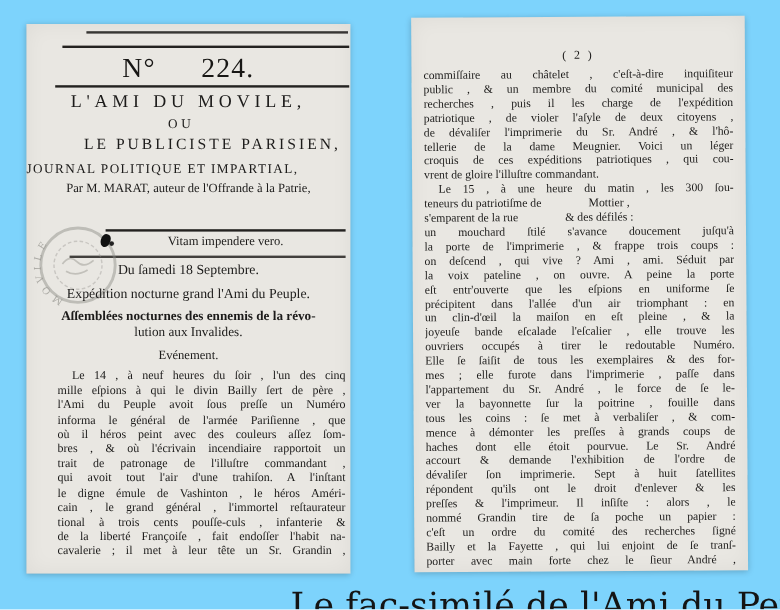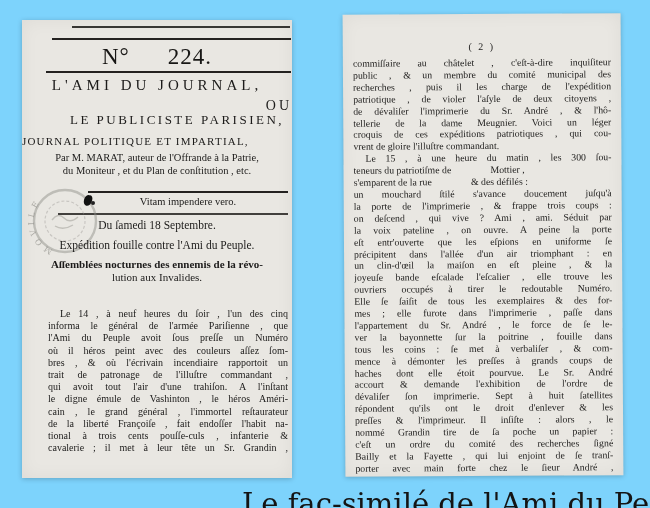--- a/index.html
+++ b/index.html
@@ -14,22 +14,22 @@
   }
   .page-left{left:22px;top:20px;width:270px;height:458px;}
   .page-right{left:344px;top:14px;width:278px;height:462px;transform:rotate(-0.35deg);}
   .rule{position:absolute;background:#242220;}
   
   .issue-line{position:absolute;left:0;right:0;top:24px;text-align:center;
     font-size:23px;letter-spacing:1px;color:#181715;}
   .issue-gap{display:inline-block;width:38px;}
   .t1{position:absolute;left:0;right:0;top:57px;text-align:center;
     font-size:15px;letter-spacing:4px;}
-  .t2{position:absolute;left:0;right:0;top:78px;text-align:right;
-    font-size:14px;letter-spacing:3px;}
+  .t2{position:absolute;left:0;right:12px;top:78px;text-align:center;
+    font-size:11px;letter-spacing:3px;}
   .t3{position:absolute;left:0;right:0;top:92px;text-align:center;
     font-size:13px;letter-spacing:2.5px;padding-left:40px;}
   .t4{position:absolute;left:0;right:0;top:115px;text-align:left;
     font-size:11px;letter-spacing:1.2px;}
   .byline{position:absolute;left:0;right:0;text-align:center;font-size:10.5px;}
   .motto{position:absolute;left:66px;width:200px;top:176px;text-align:center;font-size:10.5px;}
   .center-head{position:absolute;left:0;right:0;text-align:center;}
   .dateline{top:199px;font-size:11.5px;}
   .headline1{top:219px;font-size:11.5px;}
   .headline2a{top:238px;font-size:11px;font-weight:bold;}
@@ -62,62 +62,63 @@
   <div class="page page-left">
     <div class="rule" style="left:50px;right:2px;top:6px;height:2px;opacity:.9;"></div>
     <div class="rule" style="left:30px;right:1px;top:18px;height:2.2px;"></div>
 
     <div class="issue-line">
       <span>N°</span><span class="issue-gap"></span><span>224.</span>
     </div>
 
     <div class="rule" style="left:24px;right:1px;top:51px;height:2.2px;"></div>
 
-    <div class="t1">L'AMI DU JOURNAL,</div>
+    <div class="t1">L'AMI DU MOVILE,</div>
     <div class="t2">OU</div>
     <div class="t3">LE PUBLICISTE PARISIEN,</div>
     <div class="t4">JOURNAL POLITIQUE ET IMPARTIAL,</div>
     <div class="byline" style="top:132px;">Par M. MARAT, auteur de l'Offrande à la Patrie,</div>
-    <div class="byline" style="top:145px;">du Moniteur , et du Plan de conſtitution , etc.</div>
 
     <div class="rule" style="left:66px;right:4px;top:171px;height:1.8px;"></div>
     <div class="motto">Vitam impendere vero.</div>
     <div class="rule" style="left:36px;right:4px;top:193px;height:1.8px;opacity:.85;"></div>
 
     <svg class="stamp" viewBox="0 0 86 86">
       <defs>
         <path id="arc" d="M 43 74 A 31 31 0 0 1 12 43 A 31 31 0 0 1 43 12"></path>
       </defs>
       <circle cx="43" cy="43" r="31" fill="none" stroke="#8d8c86" stroke-width="2.4" opacity="0.55"></circle>
       <circle cx="43" cy="43" r="20" fill="none" stroke="#94938d" stroke-width="1.2" stroke-dasharray="3 2" opacity="0.45"></circle>
       <text font-size="8" fill="#85847e" opacity="0.7" letter-spacing="4" font-family="DejaVu Serif, serif">
         <textPath href="#arc" startOffset="12">MOVILE</textPath>
       </text>
       <path d="M30 42 q6 -8 12 -2 q6 6 14 -1 M33 48 q8 5 18 -1" stroke="#8d8c86" stroke-width="1.4" fill="none" opacity="0.5"></path>
     </svg>
     <div class="blot"></div>
     <div class="blot2"></div>
 
     <div class="center-head dateline">Du ſamedi 18 Septembre.</div>
-    <div class="center-head headline1">Expédition fouille contre l'Ami du Peuple.</div>
+    <div class="center-head headline1">Expédition nocturne grand l'Ami du Peuple.</div>
     <div class="center-head headline2a">Aſſemblées nocturnes des ennemis de la révo-</div>
     <div class="center-head headline2b">lution aux Invalides.</div>
+    <div class="center-head section-head">Evénement.</div>
 
     <div class="body-block left-body">
         <div class="line">Le 14 , à neuf heures du ſoir , l'un des cinq</div>
+        <div class="line">mille eſpions à qui le divin Bailly ſert de père ,</div>
+        <div class="line">l'Ami du Peuple avoit ſous preſſe un Numéro</div>
         <div class="line">informa le général de l'armée Pariſienne , que</div>
-        <div class="line">l'Ami du Peuple avoit ſous preſſe un Numéro</div>
         <div class="line">où il héros peint avec des couleurs aſſez ſom-</div>
         <div class="line">bres , &amp; où l'écrivain incendiaire rapportoit un</div>
         <div class="line">trait de patronage de l'illuſtre commandant ,</div>
         <div class="line">qui avoit tout l'air d'une trahiſon. A l'inſtant</div>
         <div class="line">le digne émule de Vashinton , le héros Améri-</div>
         <div class="line">cain , le grand général , l'immortel reſtaurateur</div>
+        <div class="line">tional à trois cents pouſſe-culs , infanterie &amp;</div>
         <div class="line">de la liberté Françoiſe , fait endoſſer l'habit na-</div>
-        <div class="line">tional à trois cents pouſſe-culs , infanterie &amp;</div>
         <div class="line">cavalerie ; il met à leur tête un Sr. Grandin ,</div>
       </div>
   </div>
 
   <div class="page page-right">
     <div class="pagenum">( 2 )</div>
     <div class="body-block right-body">
         <div class="line">commiſſaire au châtelet , c'eſt-à-dire inquiſiteur</div>
         <div class="line">public , &amp; un membre du comité municipal des</div>
         <div class="line">recherches , puis il les charge de l'expédition</div>

